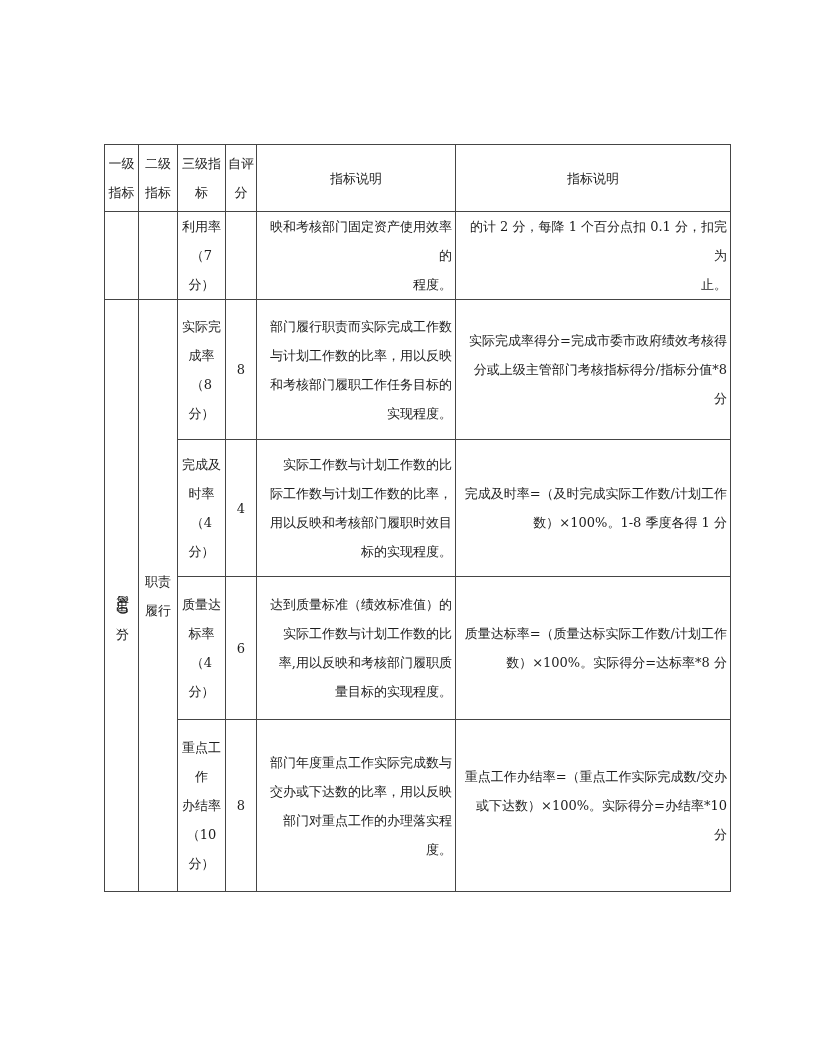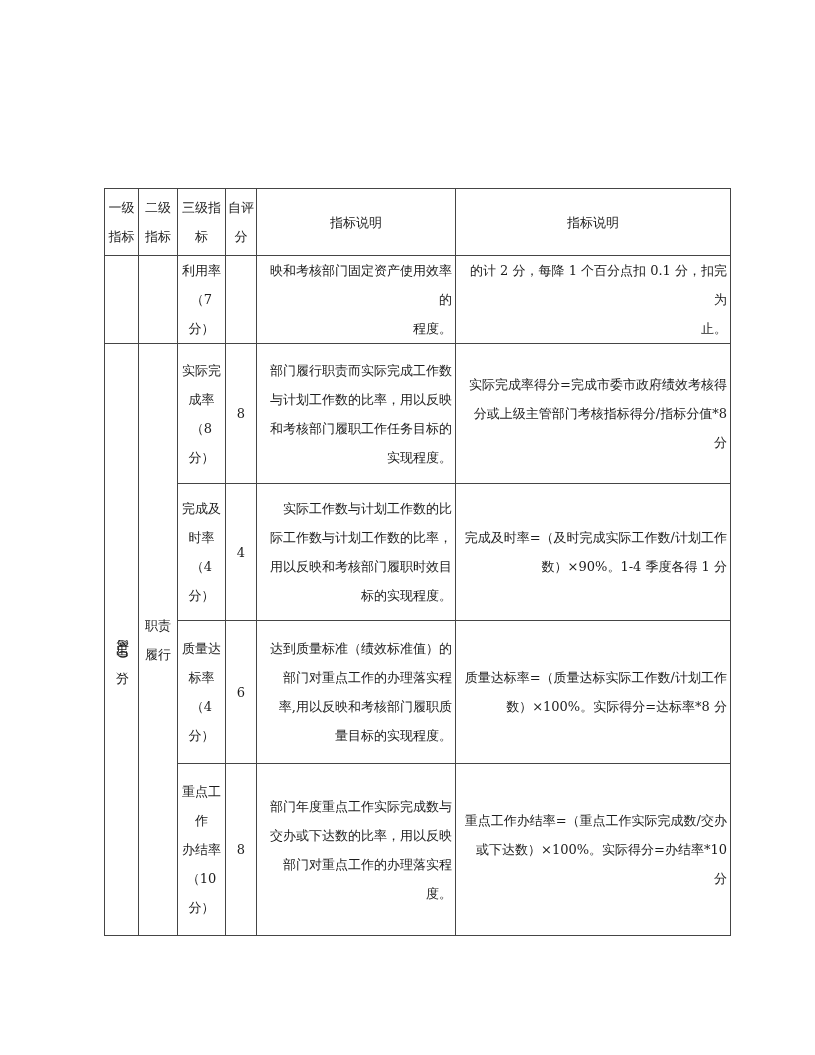--- a/index.html
+++ b/index.html
@@ -3,21 +3,20 @@
 <meta charset="utf-8">
 <style>
   html,body { margin:0; padding:0; background:#ffffff; }
   .page {
     position:relative;
     width:815px; height:908px;
     background:#ffffff;
     font-family:"DejaVu Serif","Liberation Serif",serif;
     color:#1c1c1c;
     overflow:hidden;
-    margin-top:44px;
   }
   table.indicator {
     position:absolute; left:104px; top:144px;
     width:626px;
     border-collapse:collapse;
     table-layout:fixed;
   }
   table.indicator td, table.indicator th {
     border:1px solid #454545;
     font-size:13px;
@@ -107,30 +106,30 @@
     <tr style="height:137px">
       <td class="c">完成及
 时率（4
 分）</td>
       <td class="c">4</td>
       <td class="l">实际工作数与计划工作数的比
 际工作数与计划工作数的比率，
 用以反映和考核部门履职时效目
 标的实现程度。</td>
       <td class="l">完成及时率=（及时完成实际工作数/计划工作
-数）×90%。1-4 季度各得 1 分</td>
+数）×100%。1-8 季度各得 1 分</td>
     </tr>
 
     <tr style="height:143px">
       <td class="c">质量达
 标率（4
 分）</td>
       <td class="c">6</td>
       <td class="l">达到质量标准（绩效标准值）的
-部门对重点工作的办理落实程
+实际工作数与计划工作数的比
 率,用以反映和考核部门履职质
 量目标的实现程度。</td>
       <td class="l">质量达标率=（质量达标实际工作数/计划工作
 数）×100%。实际得分=达标率*8 分</td>
     </tr>
 
     <tr style="height:172px">
       <td class="c">重点工
 作
 办结率

